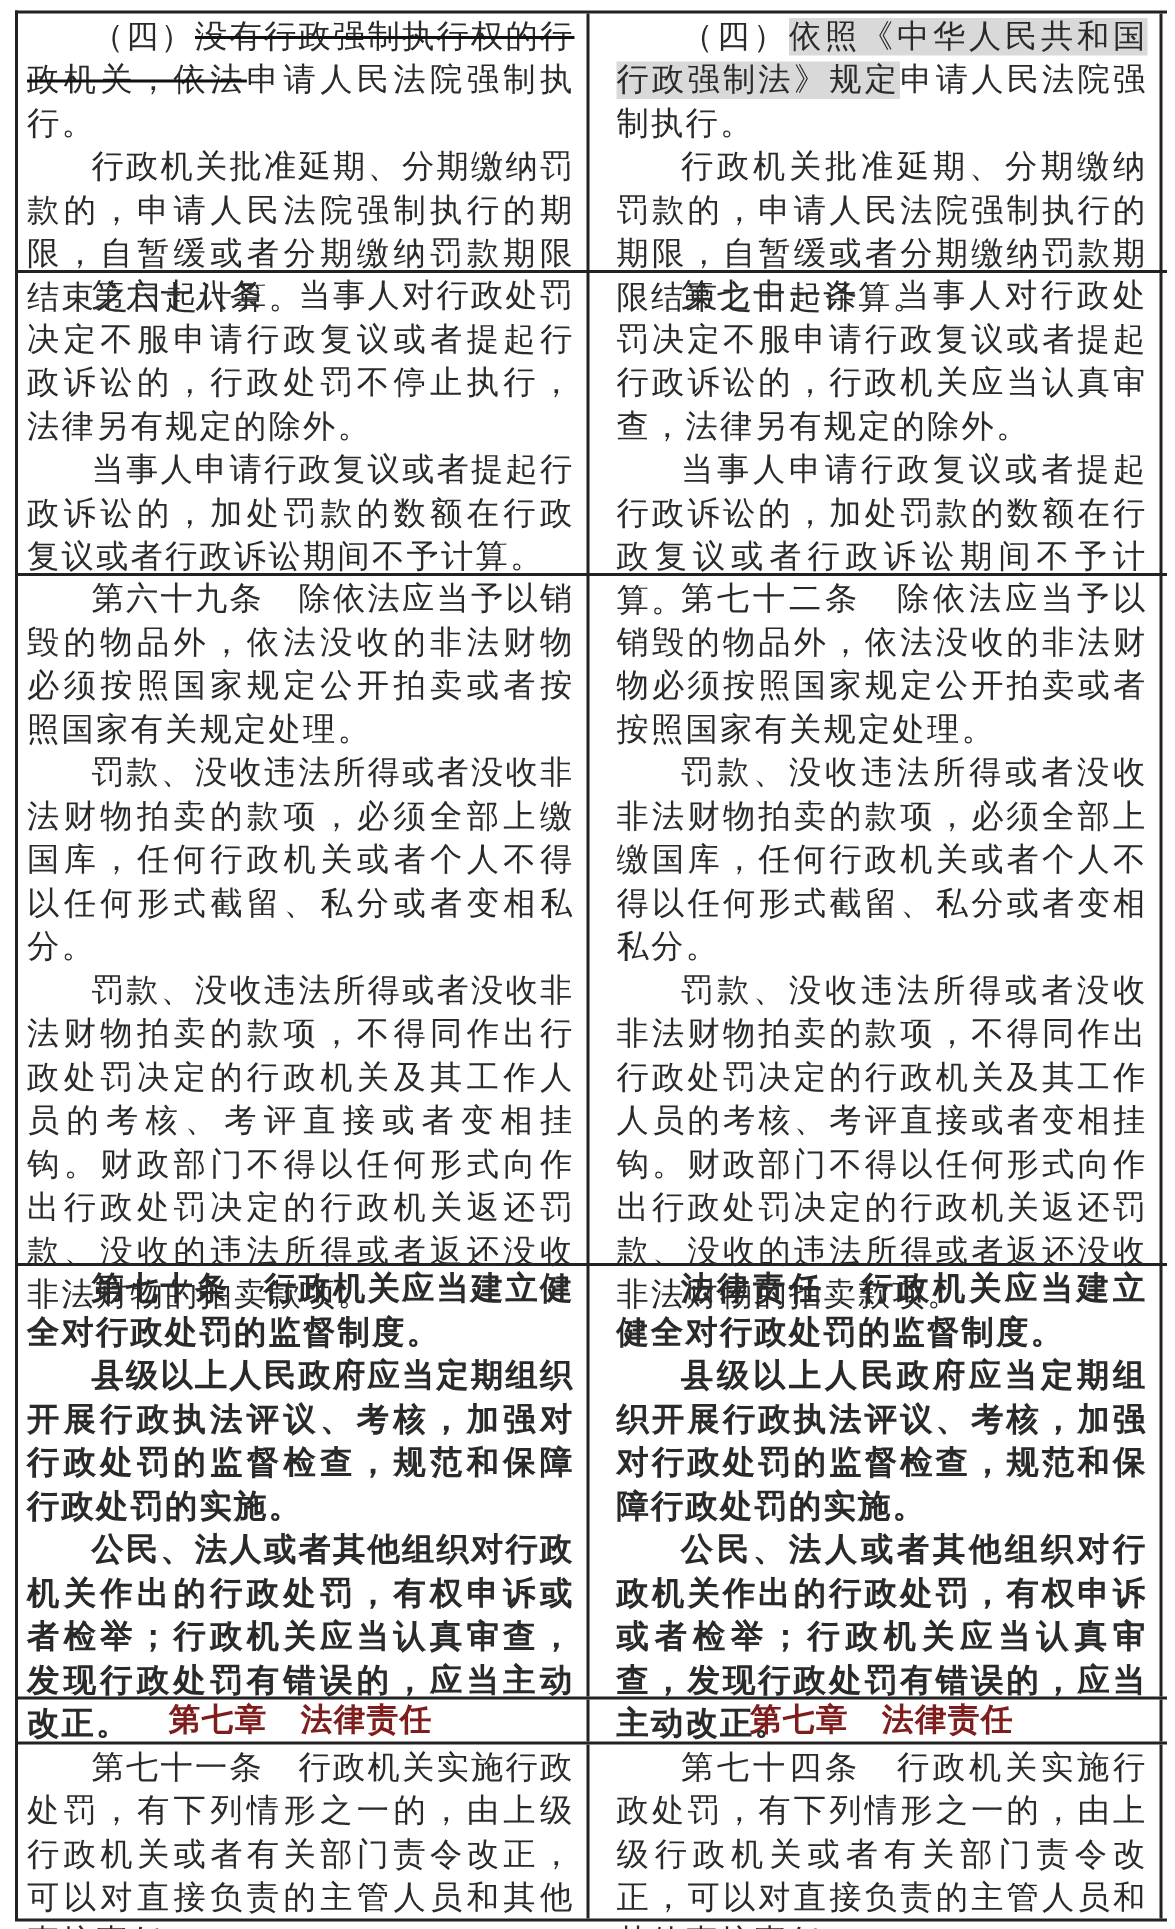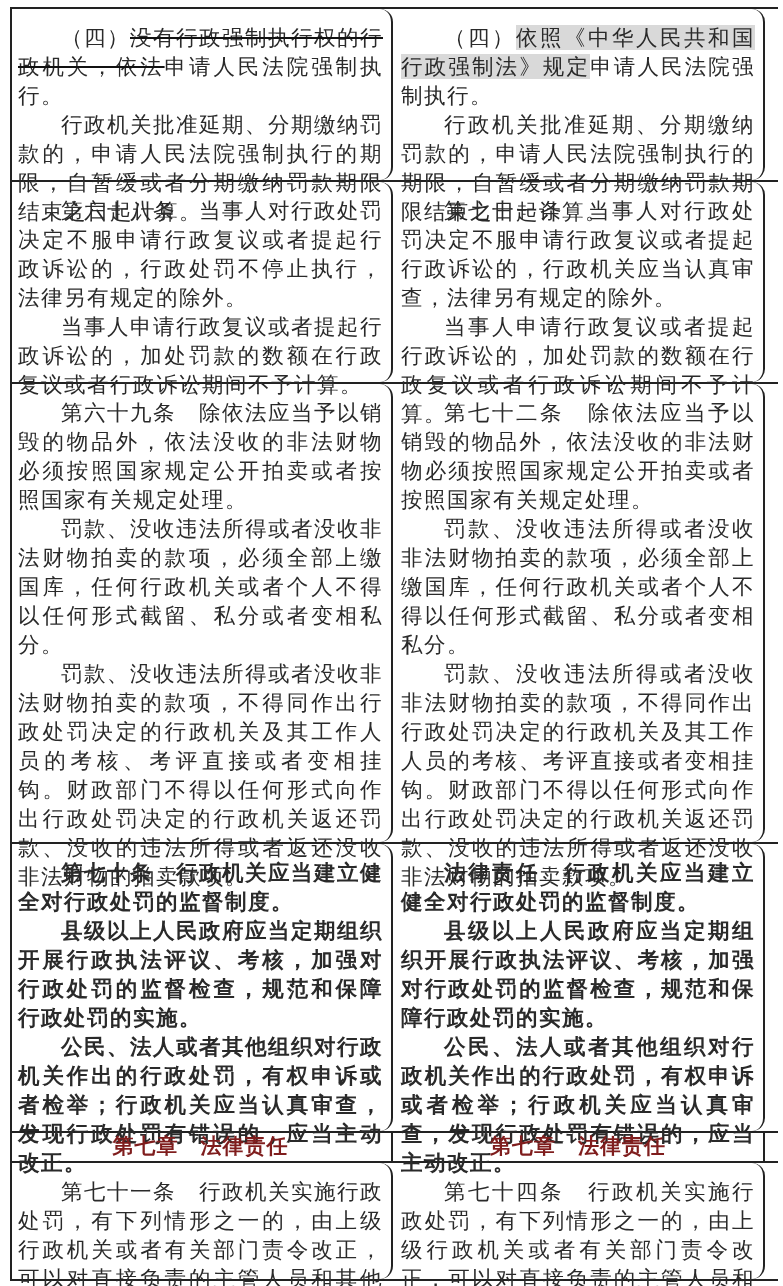--- a/index.html
+++ b/index.html
@@ -34,20 +34,21 @@
       padding: 0 8px 0 6px;
       font-size: 21.5px;
       line-height: 29px;
       letter-spacing: 1.5px;
       text-align: justify;
       text-align-last: left;
     }
     .cell.right {
       width: 372px;
       padding-left: 8px;
+      margin-left: 10px;
     }
     .para {
       margin: 0;
       text-indent: 2em;
     }
     .chapter {
       text-align: center;
       text-align-last: center;
       font-family: "DejaVu Sans", "Liberation Sans", sans-serif;
       font-weight: bold;
@@ -57,21 +58,21 @@
       color: #7f1d1d;
     }
     .strike {
       text-decoration: line-through;
       text-decoration-thickness: 2px;
       text-decoration-color: #111;
     }
     .highlight {
       background: #d9d9d9;
     }
-    .pad-top { padding-top: 14px; border-radius: 13px; }
+    .pad-top { padding-top: 1px; }
   </style>
 </head>
 <body>
 
 <div class="table">
 
   <div class="row" style="height:171px;">
     <div class="cell left pad-top">
       <p class="para"><span>（四）</span><span class="strike">没有行政强制执行权的行政机关，依法</span><span>申请人民法院强制执行。</span></p>
       <p class="para">行政机关批准延期、分期缴纳罚款的，申请人民法院强制执行的期限，自暂缓或者分期缴纳罚款期限结束之日起计算。</p>

